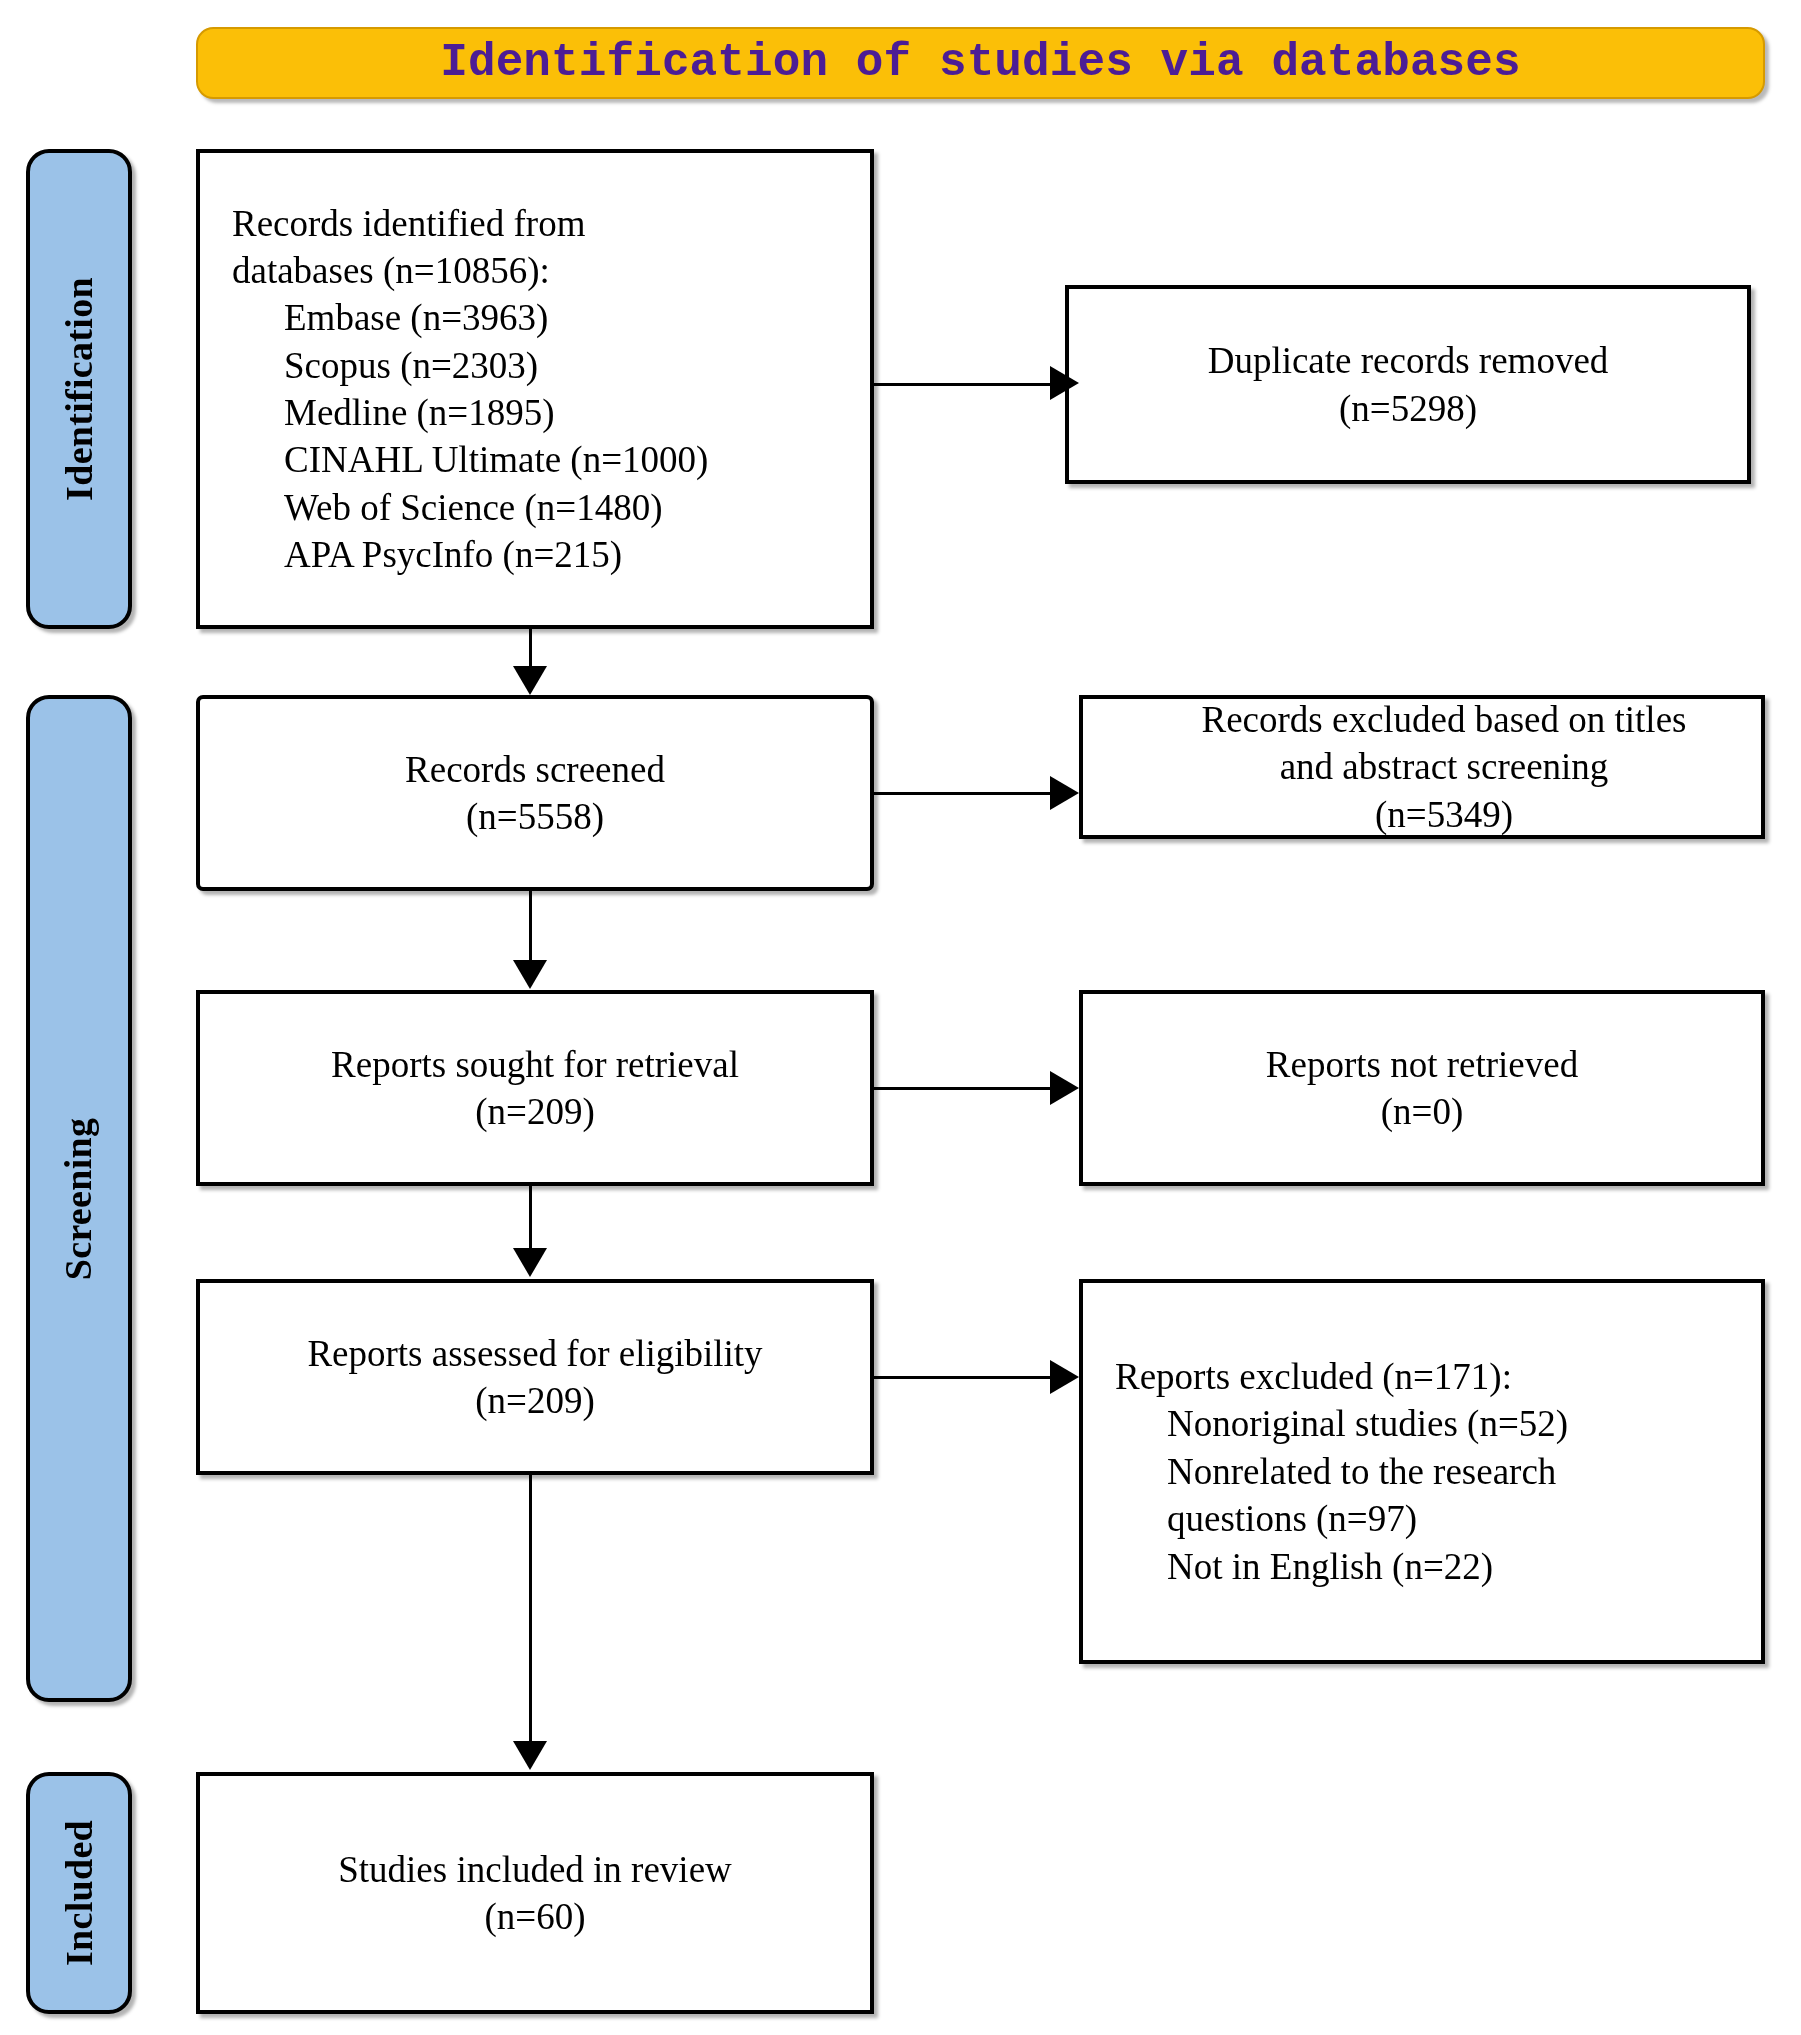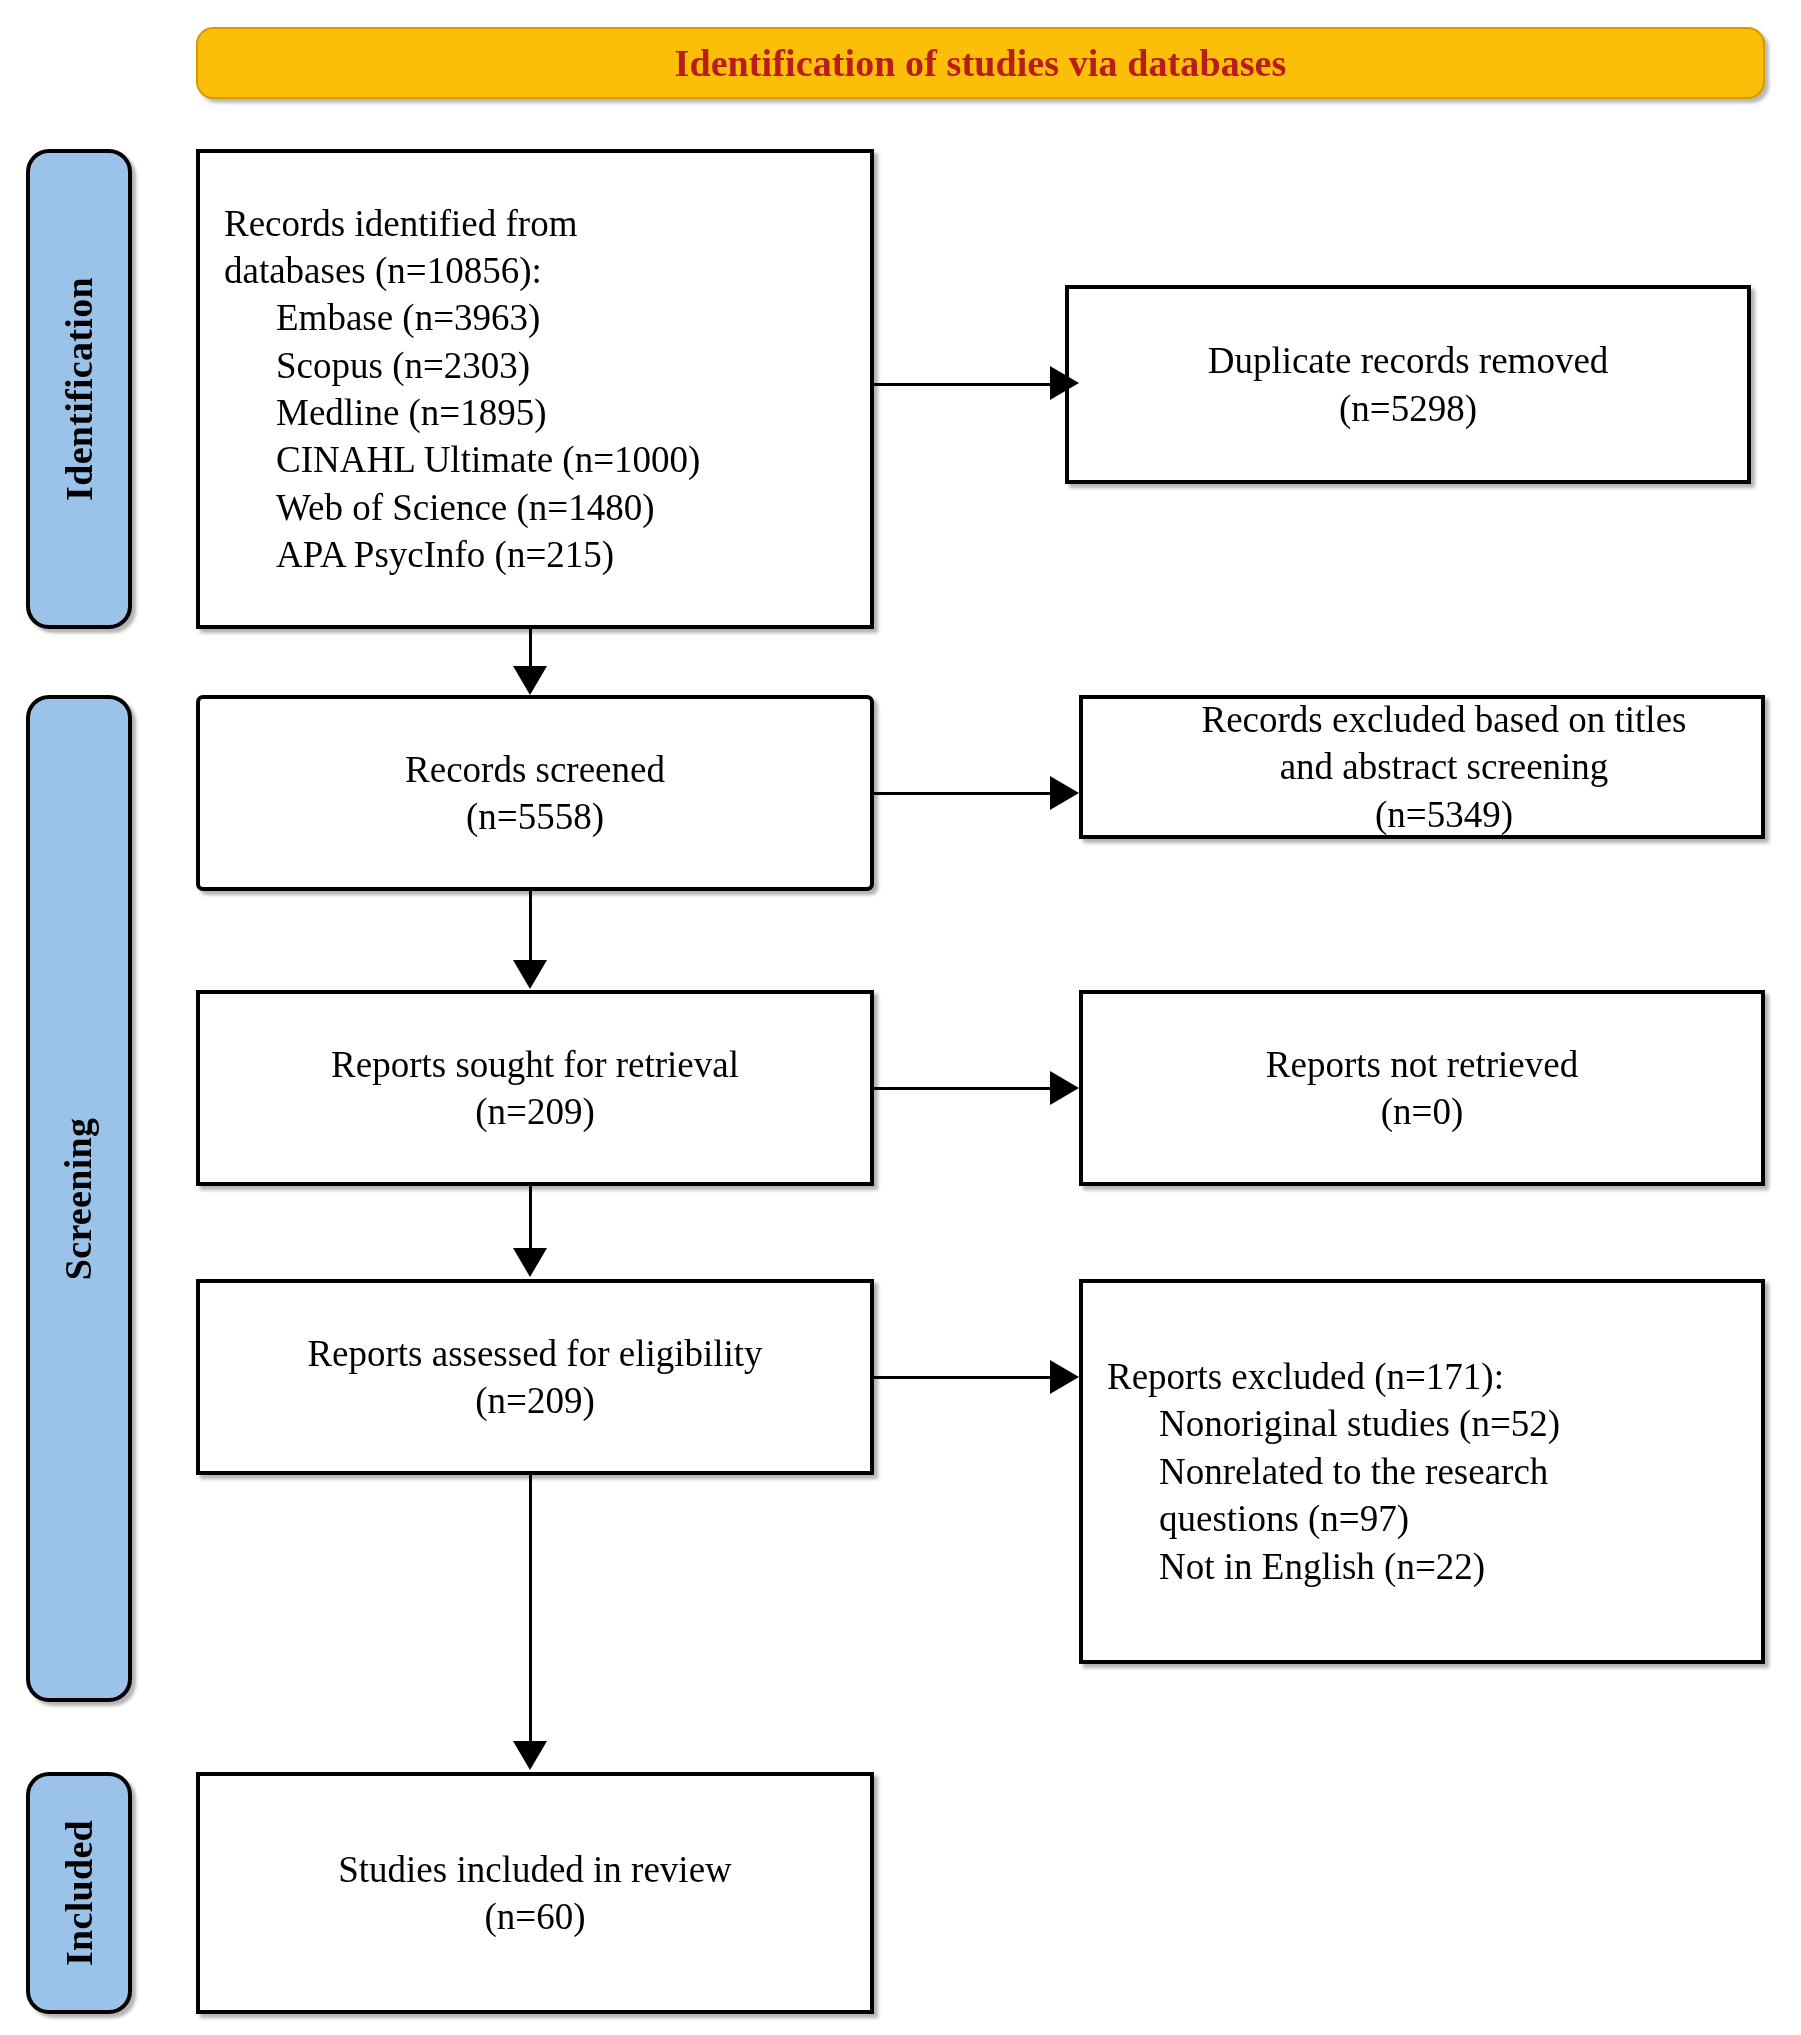--- a/index.html
+++ b/index.html
@@ -30,25 +30,26 @@
     background: #FBBF07;
     border: 2.7px solid #D69A00;
     border-radius: 17.4px;
     box-shadow: 4px 4px 3.4px rgba(0,0,0,0.28);
     display: flex;
     align-items: center;
     justify-content: center;
     box-sizing: border-box;
   }
   .banner-text {
-    font-size: 38px;
+    font-size: 46px;
     font-weight: bold;
-    color: #b91c1c;
+    color: #4c1d95;
     letter-spacing: 0.1px;
     white-space: nowrap;
+    font-family: Liberation Mono, monospace;
   }
 
   
   .stage {
     position: absolute;
     left: 25.5px;
     width: 106px;
     background: #9BC2E8;
     border: 4.7px solid #000000;
     border-radius: 23px;
@@ -75,21 +76,21 @@
     position: absolute;
     background: #ffffff;
     border: 4.7px solid #000000;
     box-sizing: border-box;
     box-shadow: 4px 4px 3.4px rgba(0,0,0,0.30);
     display: flex;
     flex-direction: column;
     justify-content: center;
   }
   .box.center { align-items: center; text-align: center; }
-  .box.lefted { align-items: flex-start; text-align: left; padding-left: 24px; }
+  .box.lefted { align-items: flex-start; text-align: left; padding-left: 32px; }
 
   .line {
     font-size: 37px;
     line-height: 1.28;
     color: #000000;
     white-space: nowrap;
   }
   .line.indent { padding-left: 52px; }
 
   

